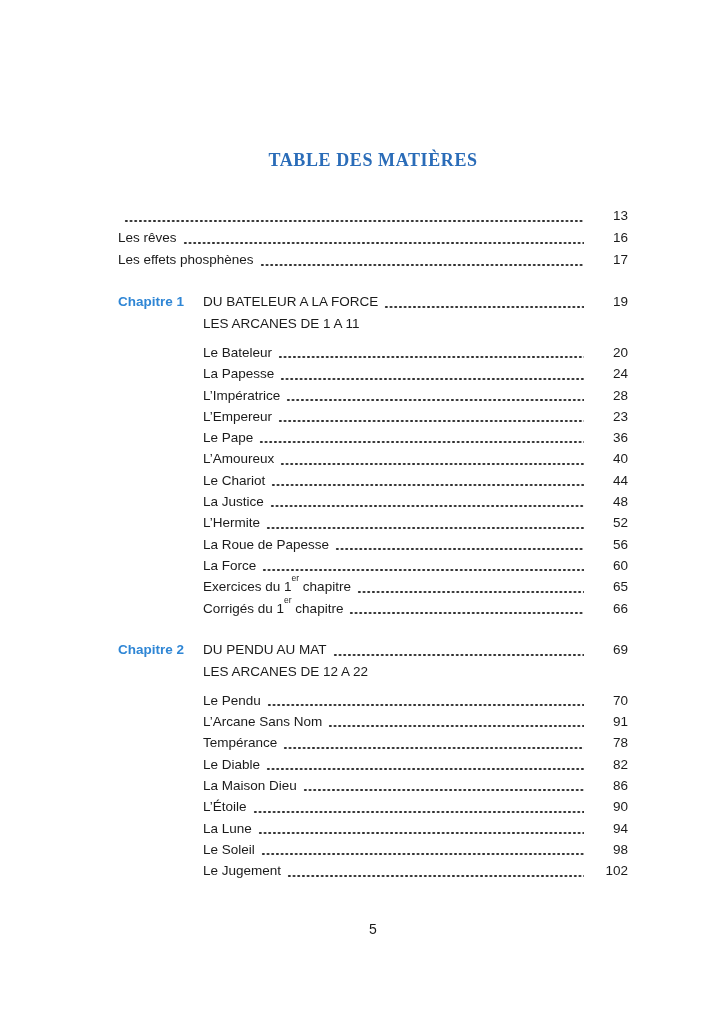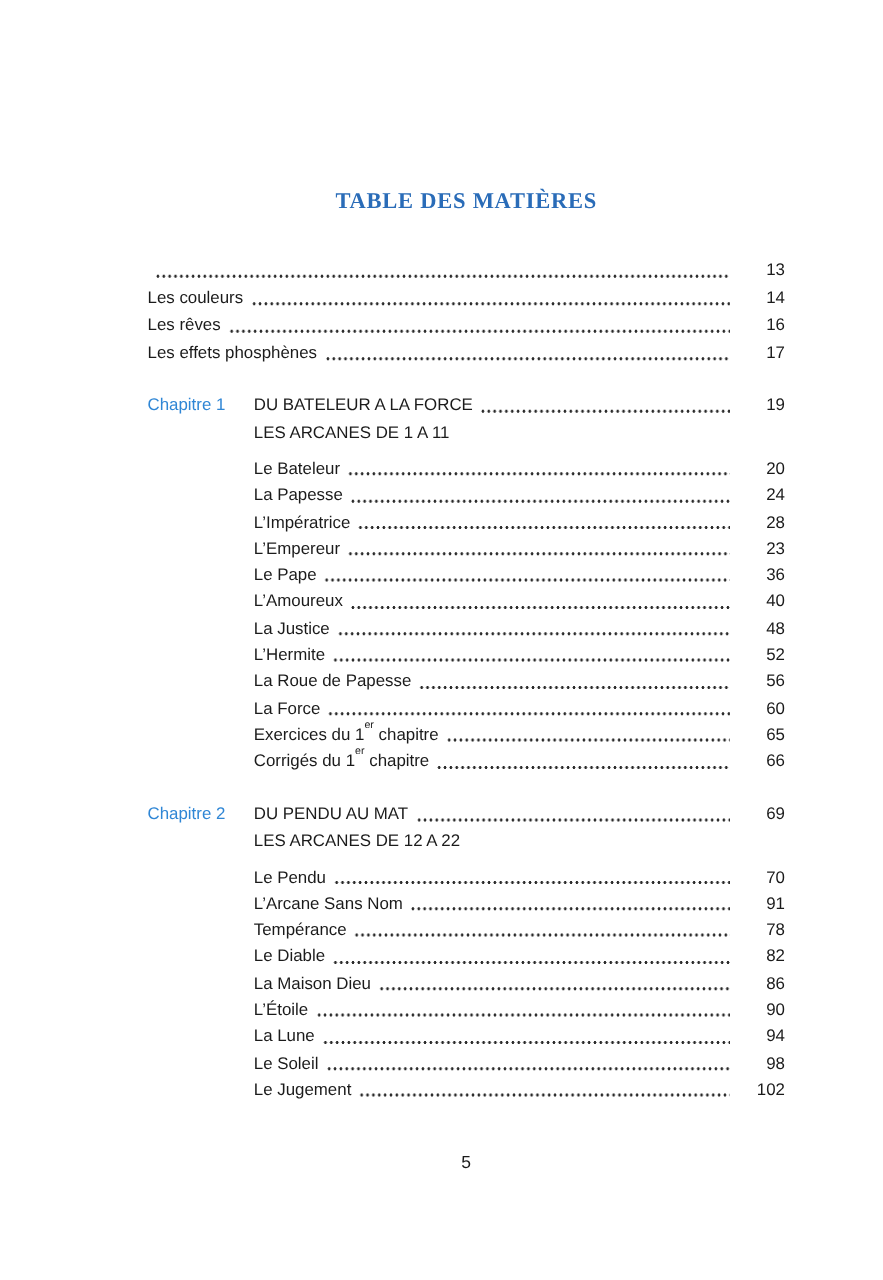--- a/index.html
+++ b/index.html
@@ -59,21 +59,21 @@
     background-repeat:repeat-x;
     background-position:left center;
   }
   .pg{
     flex:0 0 32px;
     text-align:right;
   }
   .chapter{margin-top:20px;}
   .chap-gutter{
     flex:0 0 85px;
-    font-weight:normal;
+    font-weight:bold;
     color:var(--chapter-blue);
   }
   .entries{
     margin-top:7px;
     padding-left:85px;
   }
   .footer-pagenum{
     position:absolute;
     top:919px;left:118px;width:510px;
     text-align:center;
@@ -85,25 +85,20 @@
 <body>
 
 <div class="page">
   <div class="content">
     <div class="toc-title">TABLE DES MATIÈRES</div>
 
     <div class="front-list" id="front-list">
         <div class="row">
           <span class="dots"></span>
           <span class="pg">13</span>
-        </div>
-        <div class="row">
-          <span class="label">Les couleurs</span>
-          <span class="dots"></span>
-          <span class="pg">14</span>
         </div>
         <div class="row">
           <span class="label">Les rêves</span>
           <span class="dots"></span>
           <span class="pg">16</span>
         </div>
         <div class="row">
           <span class="label">Les effets phosphènes</span>
           <span class="dots"></span>
           <span class="pg">17</span>
@@ -147,20 +142,25 @@
               <span class="label">Le Pape</span>
               <span class="dots"></span>
               <span class="pg">36</span>
             </div>
             <div class="row">
               <span class="label">L’Amoureux</span>
               <span class="dots"></span>
               <span class="pg">40</span>
             </div>
             <div class="row">
+              <span class="label">Le Chariot</span>
+              <span class="dots"></span>
+              <span class="pg">44</span>
+            </div>
+            <div class="row">
               <span class="label">La Justice</span>
               <span class="dots"></span>
               <span class="pg">48</span>
             </div>
             <div class="row">
               <span class="label">L’Hermite</span>
               <span class="dots"></span>
               <span class="pg">52</span>
             </div>
             <div class="row">

